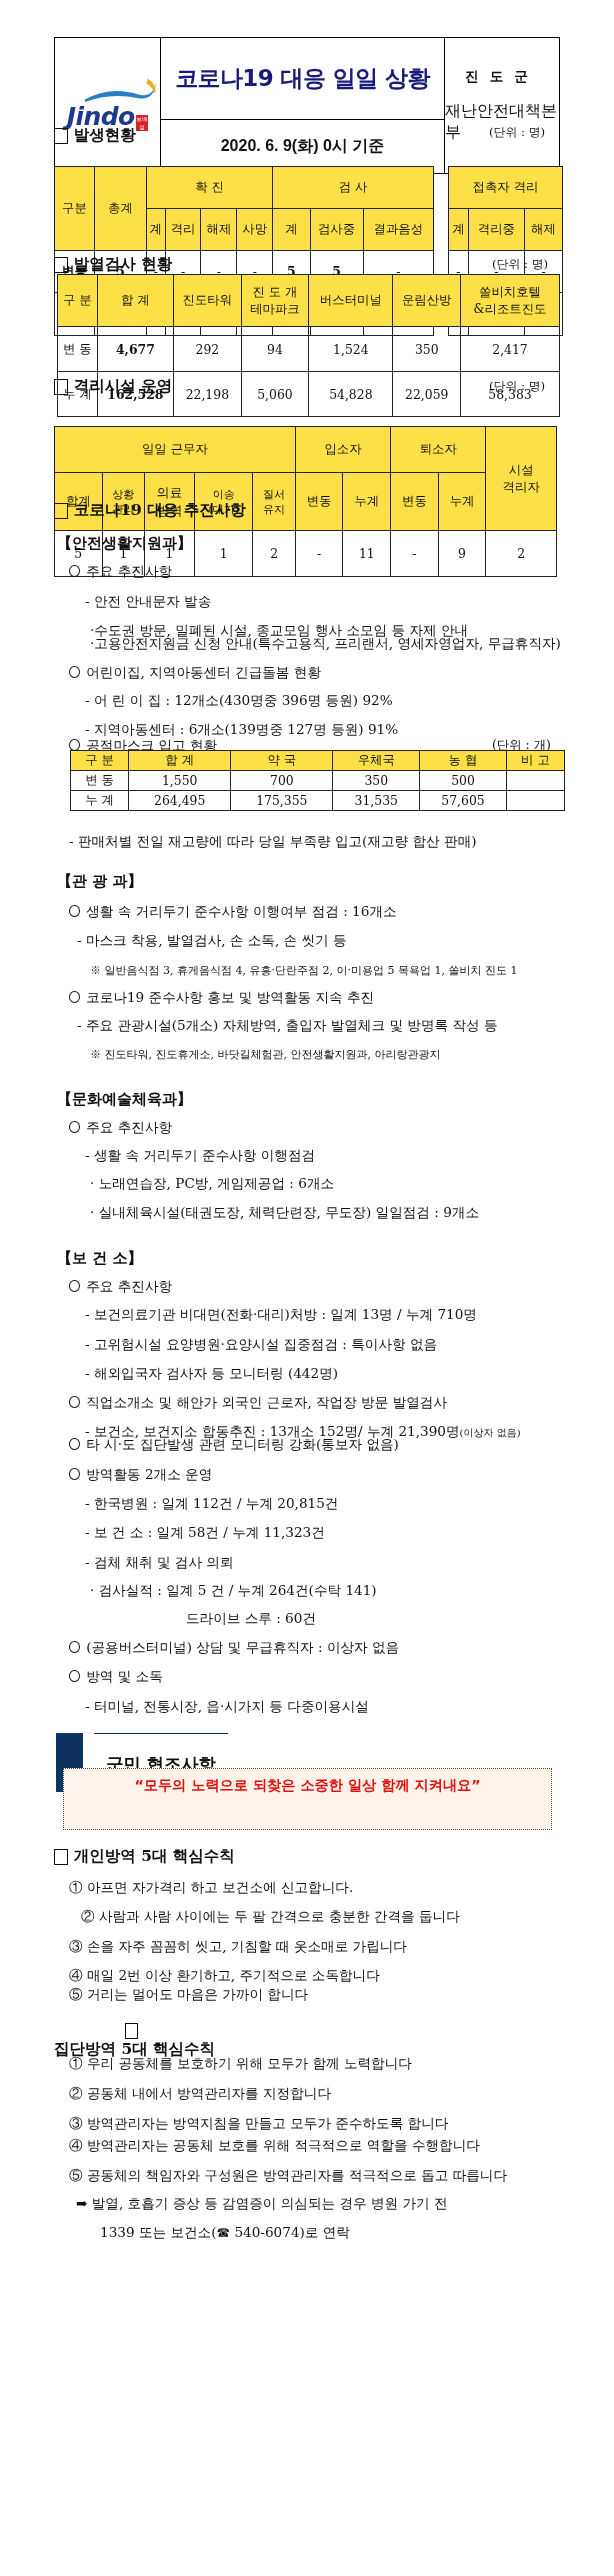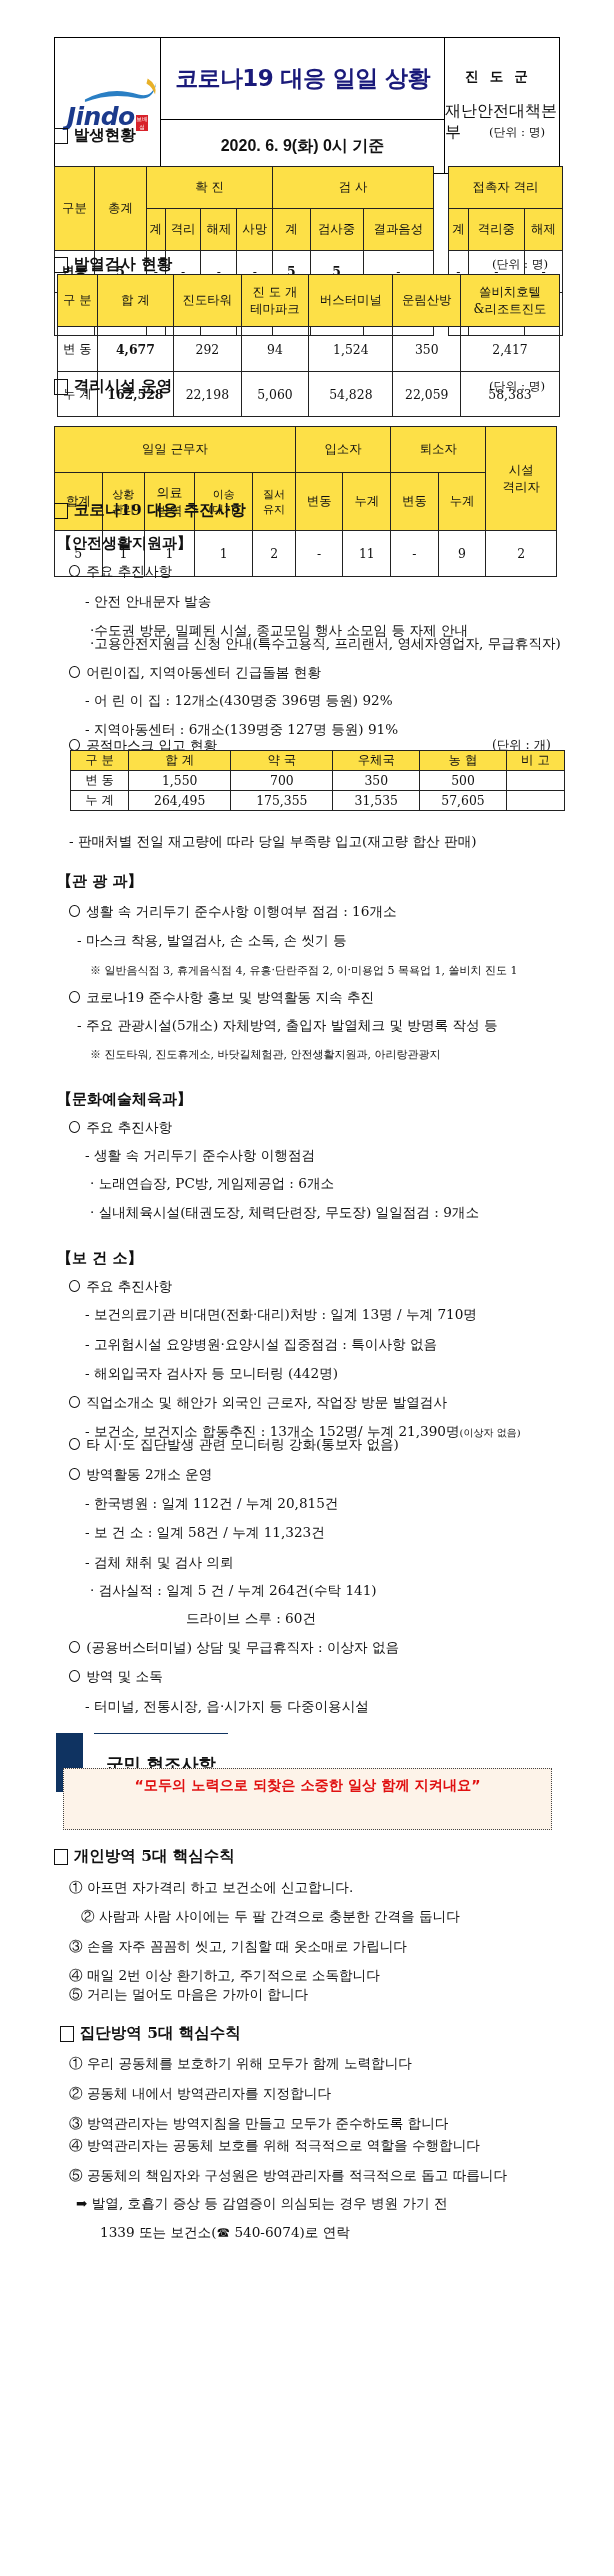--- a/index.html
+++ b/index.html
@@ -316,21 +316,21 @@
 <div class="abs sec-title" style="left:54px; top:1846px;">
   <span class="sqbox"></span>
   <span>개인방역 5대 핵심수칙</span>
 </div>
 <div class="abs line" style="left:69px; top:1879px;">① 아프면 자가격리 하고 보건소에 신고합니다.</div>
 <div class="abs line" style="left:81px; top:1908px;">② 사람과 사람 사이에는 두 팔 간격으로 충분한 간격을 둡니다</div>
 <div class="abs line" style="left:69px; top:1938px;">③ 손을 자주 꼼꼼히 씻고, 기침할 때 옷소매로 가립니다</div>
 <div class="abs line" style="left:69px; top:1967px;">④ 매일 2번 이상 환기하고, 주기적으로 소독합니다</div>
 <div class="abs line" style="left:69px; top:1986px;">⑤ 거리는 멀어도 마음은 가까이 합니다</div>
 
-<div class="abs sec-title" style="left:60px; top:2023px;">
+<div class="abs sec-title" style="left:54px; top:2023px;flex-direction:column;">
   <span class="sqbox"></span>
   <span>집단방역 5대 핵심수칙</span>
 </div>
 <div class="abs line" style="left:69px; top:2055px;">① 우리 공동체를 보호하기 위해 모두가 함께 노력합니다</div>
 <div class="abs line" style="left:69px; top:2085px;">② 공동체 내에서 방역관리자를 지정합니다</div>
 <div class="abs line" style="left:69px; top:2115px;">③ 방역관리자는 방역지침을 만들고 모두가 준수하도록 합니다</div>
 <div class="abs line" style="left:69px; top:2137px;">④ 방역관리자는 공동체 보호를 위해 적극적으로 역할을 수행합니다</div>
 <div class="abs line" style="left:69px; top:2167px;">⑤ 공동체의 책임자와 구성원은 방역관리자를 적극적으로 돕고 따릅니다</div>
 <div class="abs line" style="left:76px; top:2195px;">➡ 발열, 호흡기 증상 등 감염증이 의심되는 경우 병원 가기 전</div>
 <div class="abs line" style="left:100px; top:2224px;">1339 또는 보건소(☎ 540-6074)로 연락</div>

